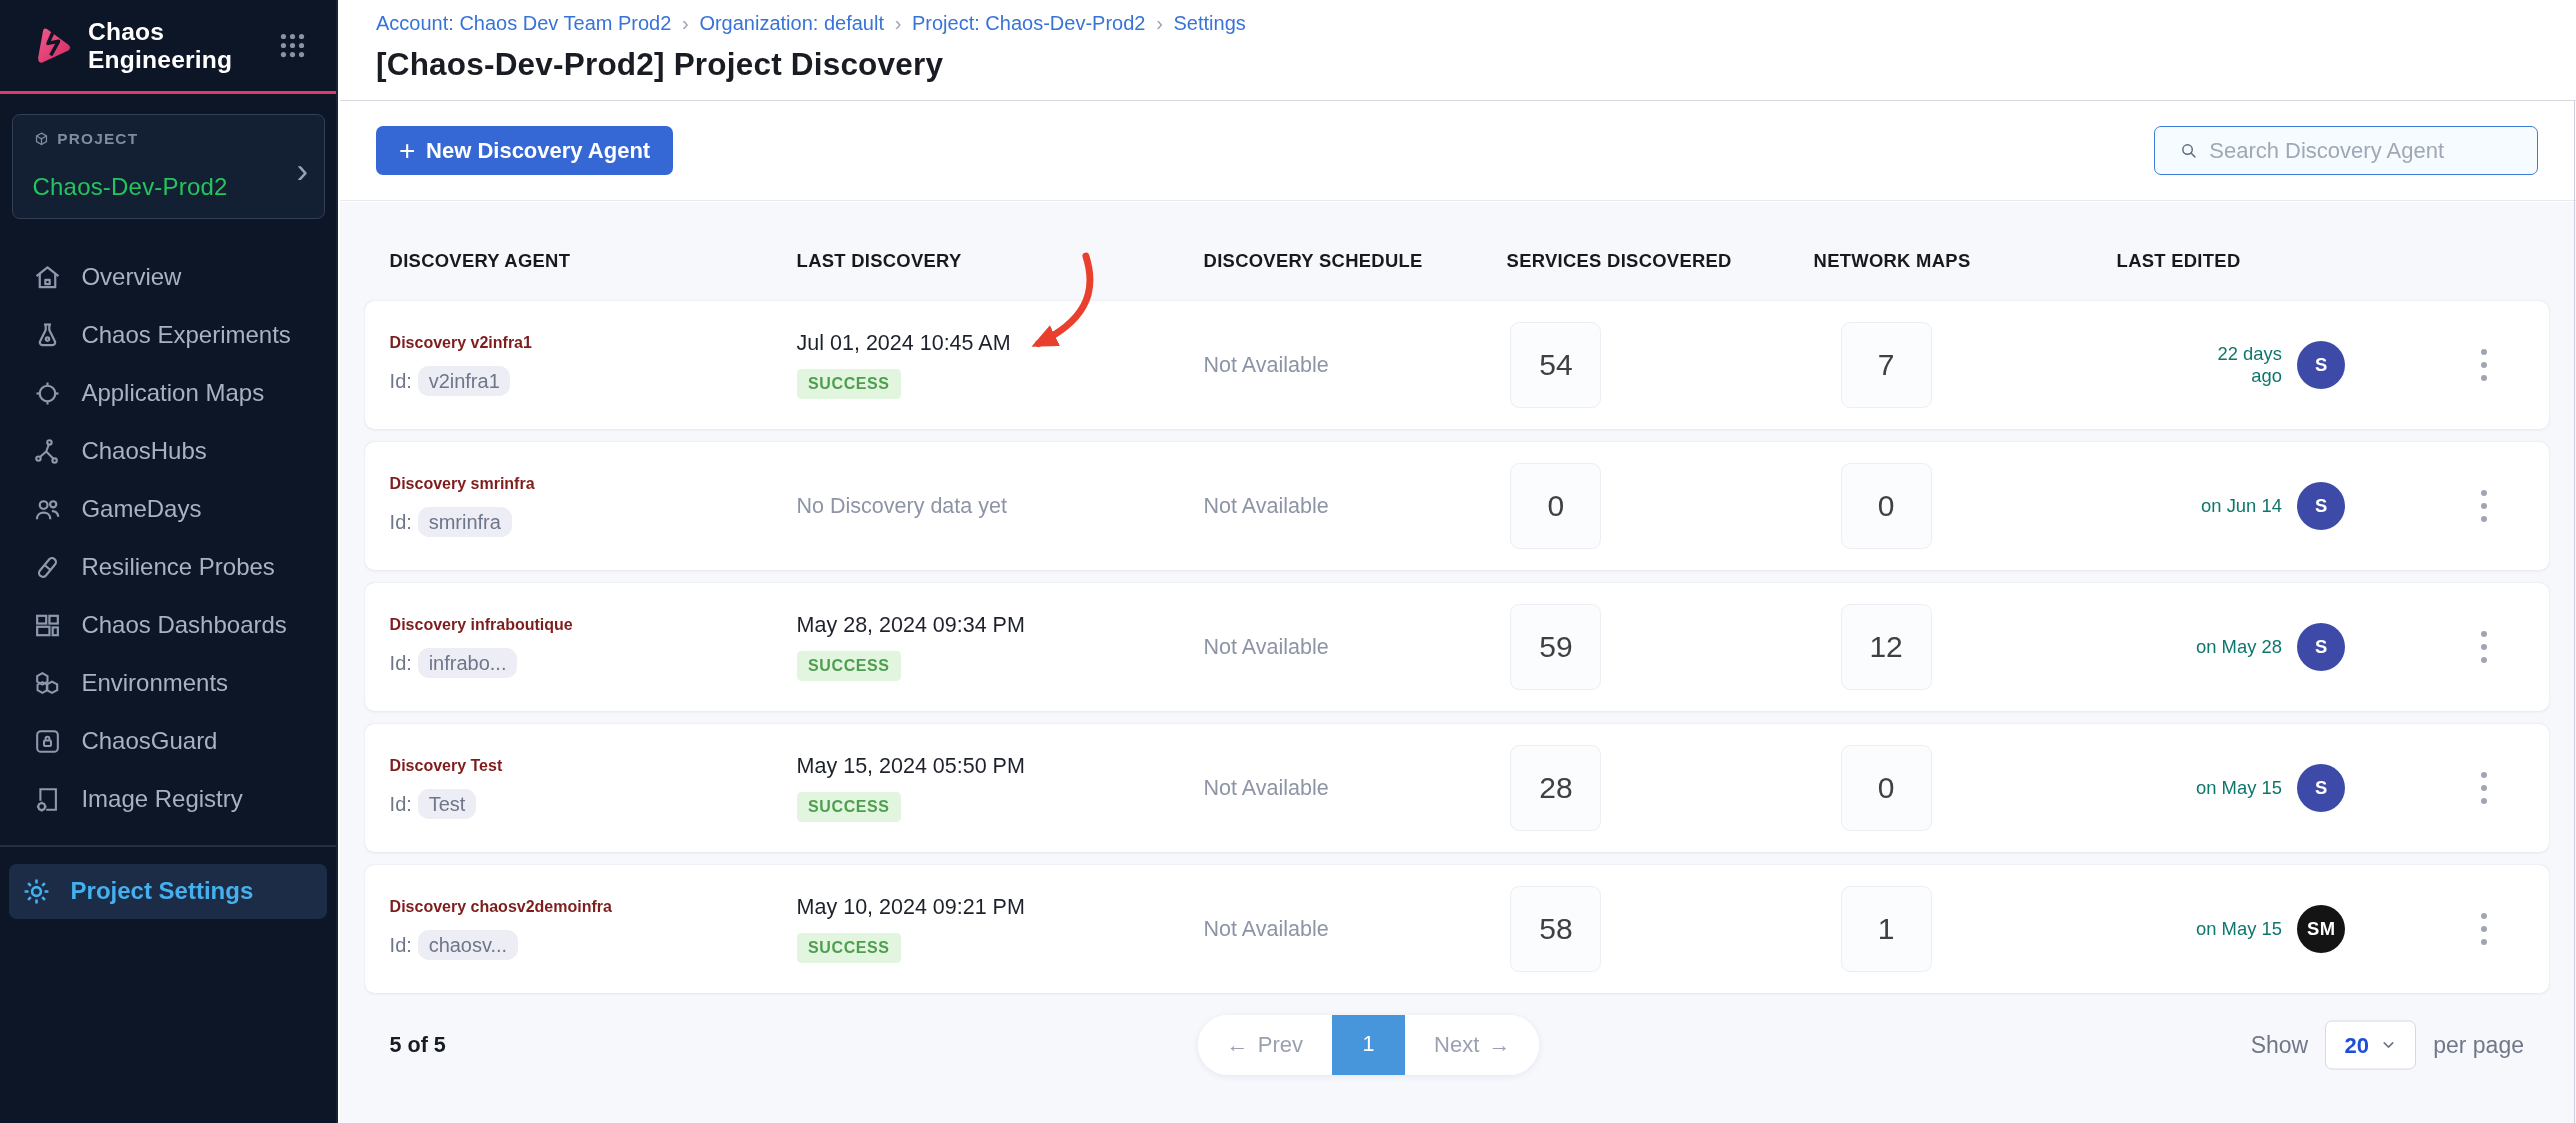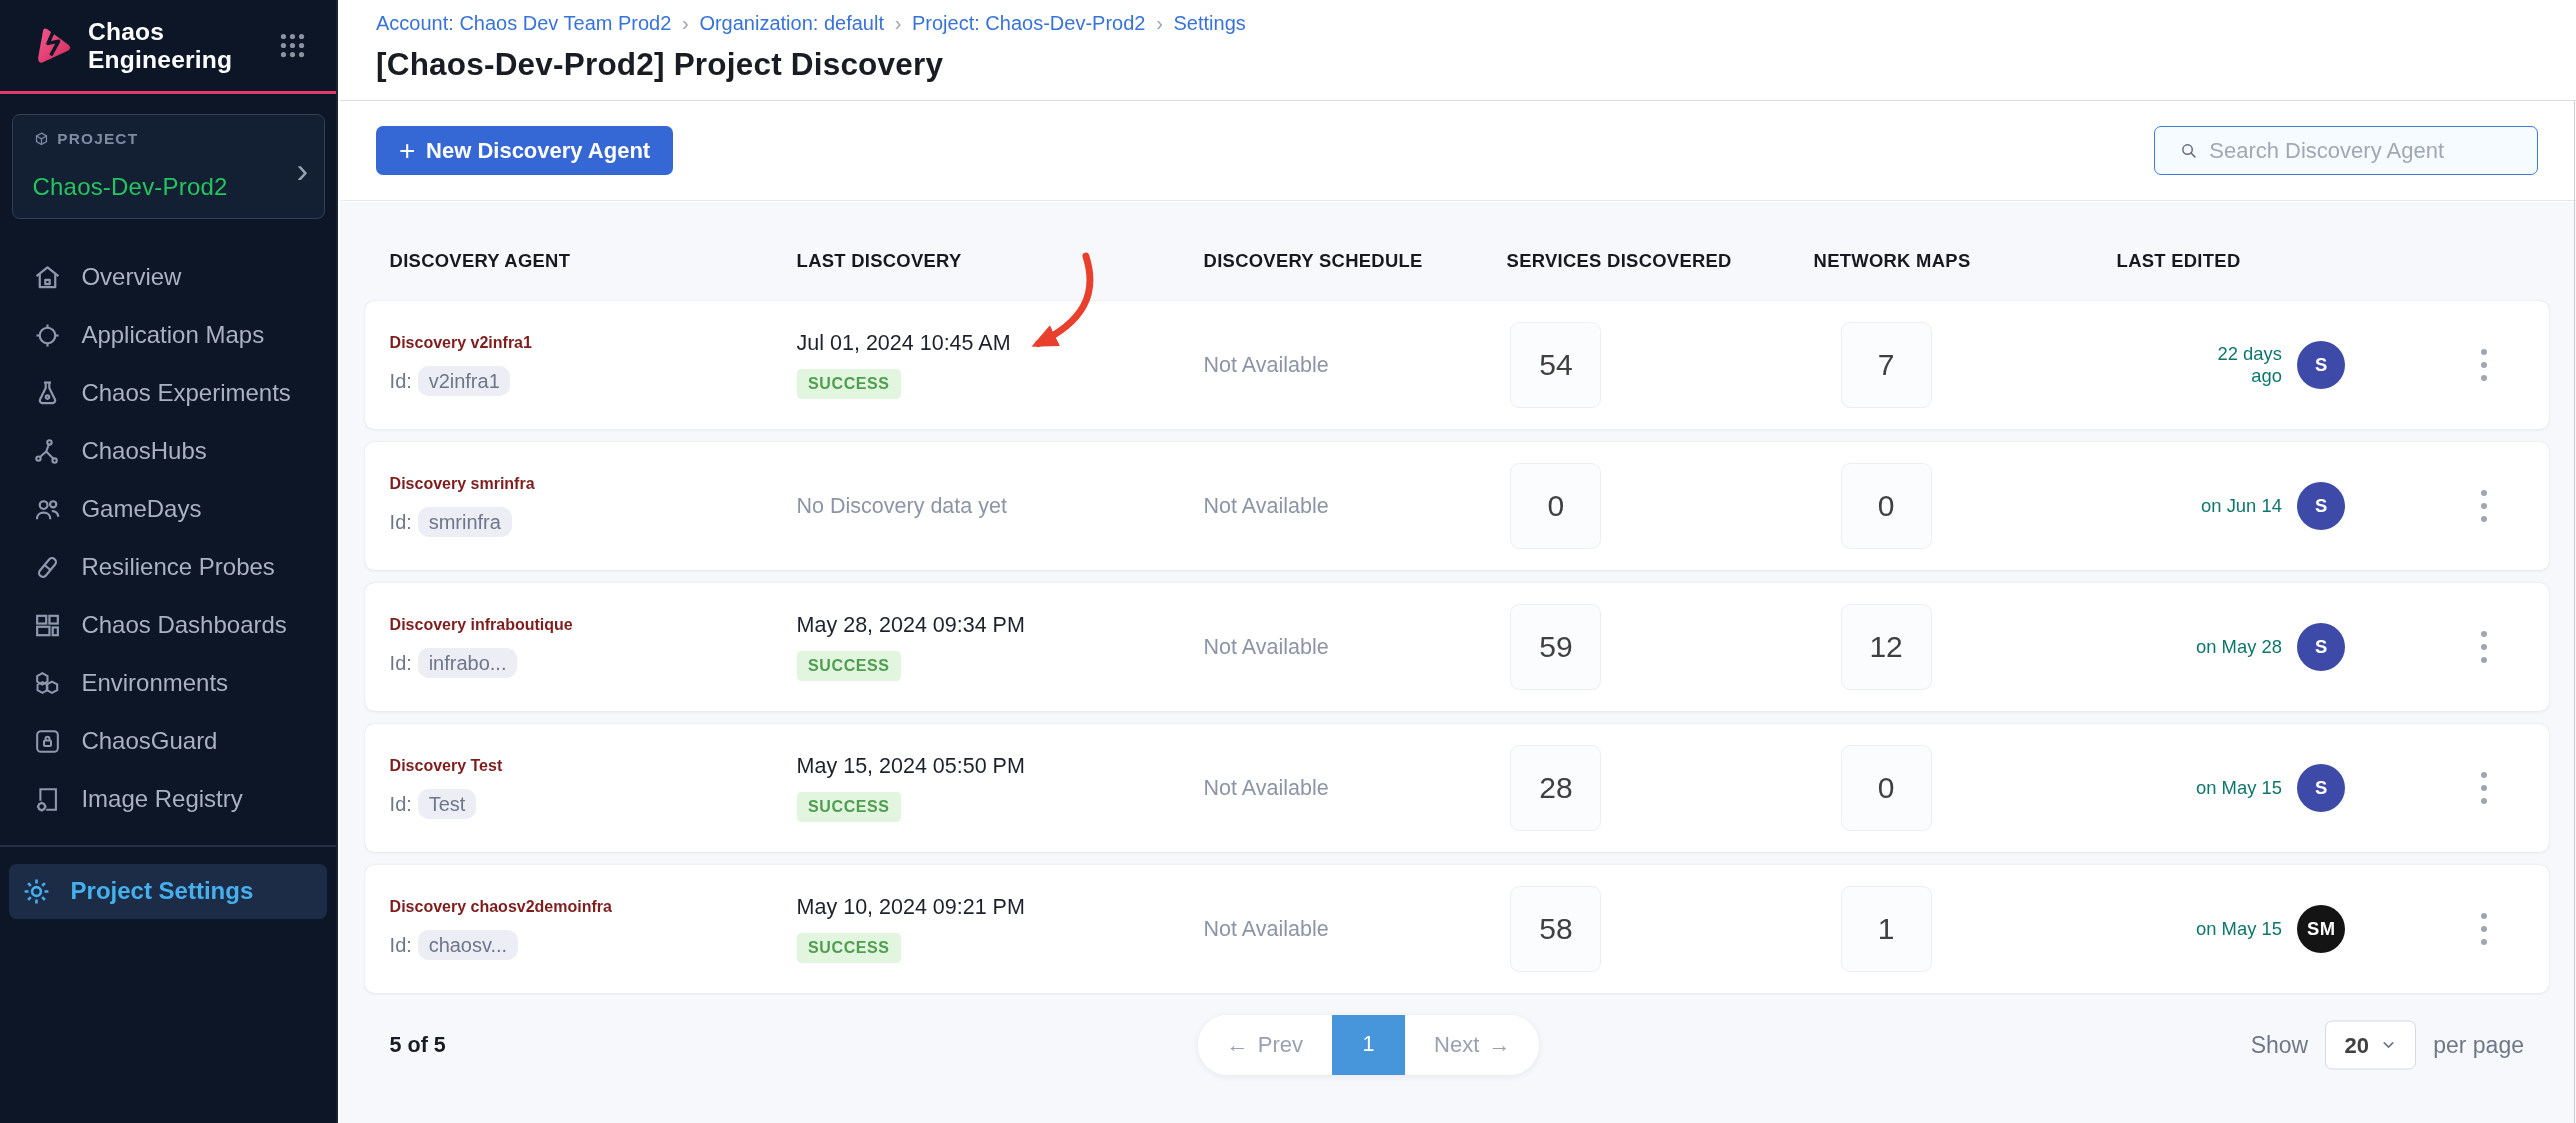--- a/index.html
+++ b/index.html
@@ -63,21 +63,21 @@
   .kebab { flex-direction:row !important; align-items:center; justify-content:center; cursor:pointer; }
   .kebab .dots { display:flex; flex-direction:column; gap:7px; }
   .kebab .dots i { width:6.1px; height:6.1px; border-radius:50%; background:#a0a5b3; }
 
   .pager-row { position:relative; height:61px; margin-top:21.5px; }
   .count { position:absolute; left:25px; top:50%; transform:translateY(-50%); font-size:21.5px; font-weight:600; color:#171b24; }
   .pager { position:absolute; left:833px; top:0; height:60px; background:#fff; border-radius:31px; display:flex; align-items:center; overflow:hidden; box-shadow:0 1.5px 7.7px rgba(25,35,65,0.08); }
   .pg-btn { display:flex; align-items:center; gap:9.2px; color:#9aa0b1; font-size:22px; padding:0 29px; height:100%; cursor:pointer; background:#fff; border:none; font-family:"Liberation Sans", sans-serif; }
   .pg-active { width:73px; height:100%; background:#4795da; color:#fff; font-size:21.5px; display:flex; align-items:center; justify-content:center; cursor:pointer; }
   .show-wrap { position:absolute; right:25px; top:50%; transform:translateY(-50%); display:flex; align-items:center; gap:17px; font-size:23px; color:#6f7789; }
-  .pp-select { width:91px; height:49px; border:1.5px solid #d5d8e3; border-radius:7px; background:#fff; display:flex; align-items:center; justify-content:center; gap:10.7px; font-size:22px; font-weight:600; color:#404040; cursor:pointer; }
+  .pp-select { width:91px; height:49px; border:1.5px solid #d5d8e3; border-radius:7px; background:#fff; display:flex; align-items:center; justify-content:center; gap:10.7px; font-size:22px; font-weight:600; color:#1d4ed8; cursor:pointer; }
   .pp-select svg { width:17px; height:17px; color:#6f7789; }
 
   .annotation-arrow { position:absolute; left:666px; top:250px; pointer-events:none; }
   .scroll-line { position:absolute; right:0.8px; top:101px; bottom:0; width:1.5px; background:#cdd0dc; }
 </style>
 </head>
 <body>
 
 <aside class="sidebar">
   <div class="sb-header">
@@ -122,36 +122,36 @@
   <nav class="nav">
     <div class="nav-item">
       <svg class="nicon" viewBox="0 0 24 24" fill="none" stroke="currentColor" stroke-width="1.7" stroke-linejoin="round">
           <path d="M3.5 11 L12 4.2 L20.5 11"></path>
           <path d="M6 9.2 V19.5 H18 V9.2"></path>
           <path d="M10.3 13.8 h3.4 v3.4 h-3.4 z"></path>
         </svg>
       <span>Overview</span>
     </div>
     <div class="nav-item">
+      <svg class="nicon" viewBox="0 0 24 24" fill="none" stroke="currentColor" stroke-width="1.7" stroke-linejoin="round">
+          <path d="M9.3 3.5 h5.4"></path>
+          <path d="M10.6 3.5 v4.2 L6.2 16.6 a2.1 2.1 0 0 0 1.9 2.9 h7.8 a2.1 2.1 0 0 0 1.9 -2.9 L13.4 7.7 V3.5"></path>
+          <circle cx="12" cy="14.8" r="1.3"></circle>
+        </svg>
+      <span>Chaos Experiments</span>
+    </div>
+    <div class="nav-item">
       <svg class="nicon" viewBox="0 0 24 24" fill="none" stroke="currentColor" stroke-width="1.7">
           <circle cx="12" cy="12" r="6"></circle>
           <path d="M12 3.5 v2"></path>
           <path d="M12 18.5 v2"></path>
           <path d="M3.5 12 h2"></path>
           <path d="M18.5 12 h2"></path>
         </svg>
       <span>Application Maps</span>
-    </div>
-    <div class="nav-item">
-      <svg class="nicon" viewBox="0 0 24 24" fill="none" stroke="currentColor" stroke-width="1.7" stroke-linejoin="round">
-          <path d="M9.3 3.5 h5.4"></path>
-          <path d="M10.6 3.5 v4.2 L6.2 16.6 a2.1 2.1 0 0 0 1.9 2.9 h7.8 a2.1 2.1 0 0 0 1.9 -2.9 L13.4 7.7 V3.5"></path>
-          <circle cx="12" cy="14.8" r="1.3"></circle>
-        </svg>
-      <span>Chaos Experiments</span>
     </div>
     <div class="nav-item">
       <svg class="nicon" viewBox="0 0 24 24" fill="none" stroke="currentColor" stroke-width="1.6">
           <circle cx="13.5" cy="5" r="1.7"></circle>
           <circle cx="5" cy="17.5" r="1.7"></circle>
           <circle cx="17.5" cy="19" r="1.7"></circle>
           <path d="M13 6.6 L11 12 M11 12 L6.2 16.2 M11 12 L16.6 17.6"></path>
         </svg>
       <span>ChaosHubs</span>
     </div>

